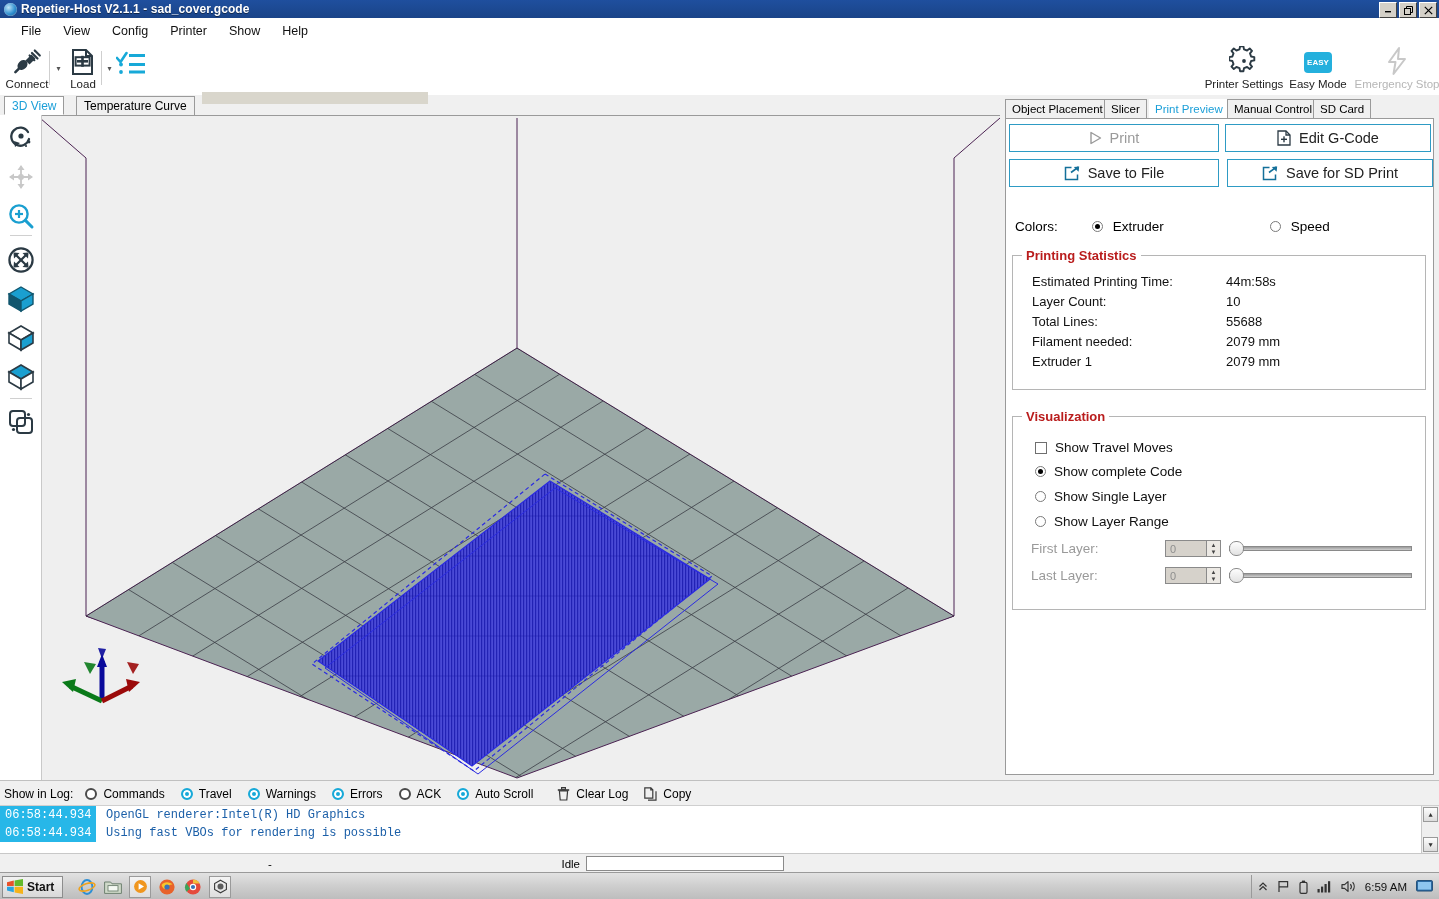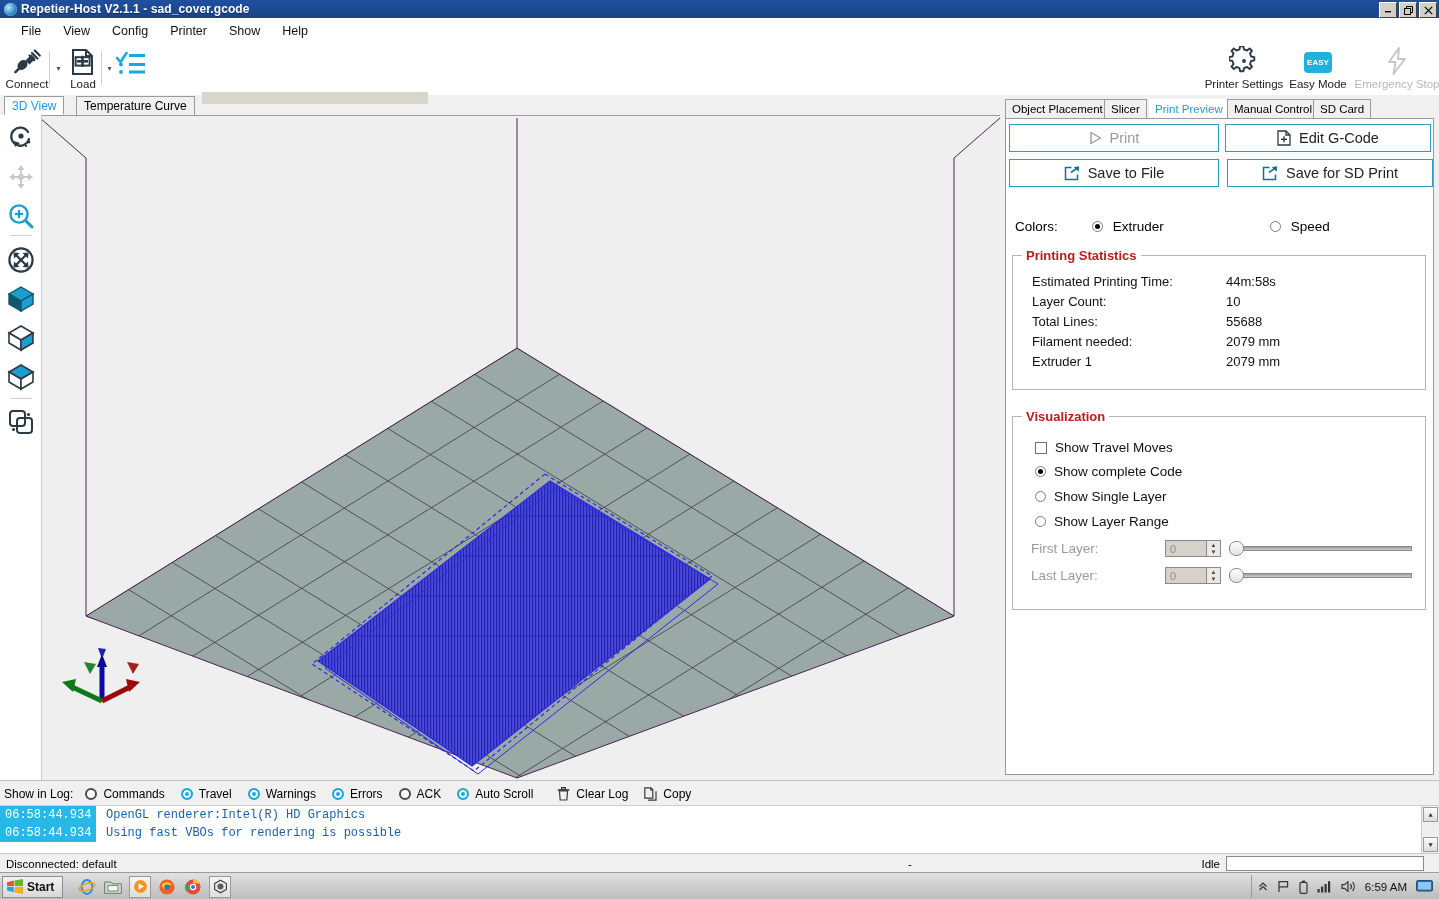--- a/index.html
+++ b/index.html
@@ -701,21 +701,20 @@
       <div class="logtime">06:58:44.934</div>
       <div class="logmsg">Using fast VBOs for rendering is possible</div>
     </div>
     <div class="logsb">
       <div class="sbbtn">▲</div>
       <div class="sbbtn" style="position:absolute;bottom:1px;">▼</div>
     </div>
   </div>
 
   <div class="statusbar">
-    <div class="sb-cell" style="width:640px;">Disconnected: default</div>
     <div class="sb-cell" style="width:540px;justify-content:center;">-</div>
     <div class="sb-cell" style="width:46px;justify-content:flex-end;">Idle</div>
     <div class="sb-input" style="width:198px;"></div>
   </div>
 
   <div class="taskbar">
     <div class="startbtn">
       <span>
         <svg width="16" height="15" viewBox="0 0 16 15">
           <path d="M0 3.2 L6.8 1.6 V7 H0 Z" fill="#e8522b"></path>

